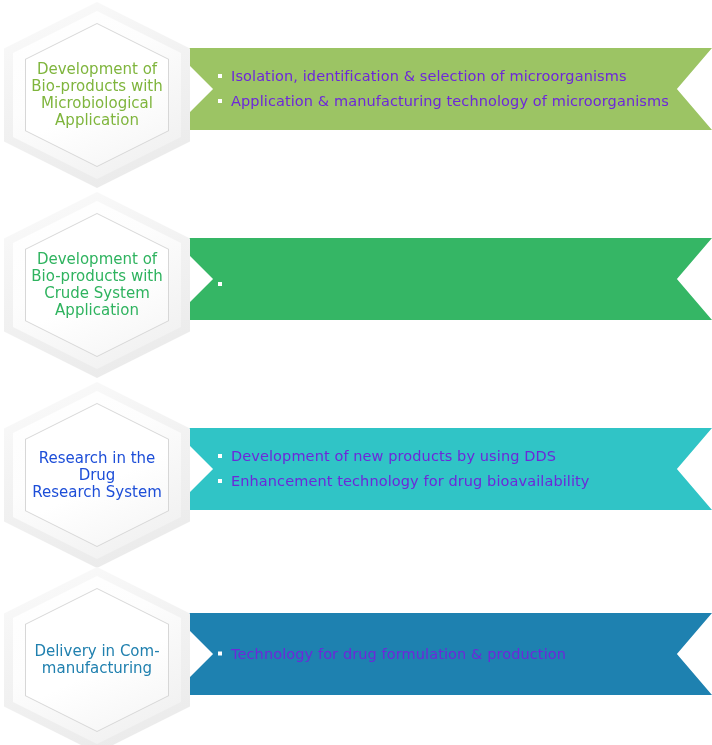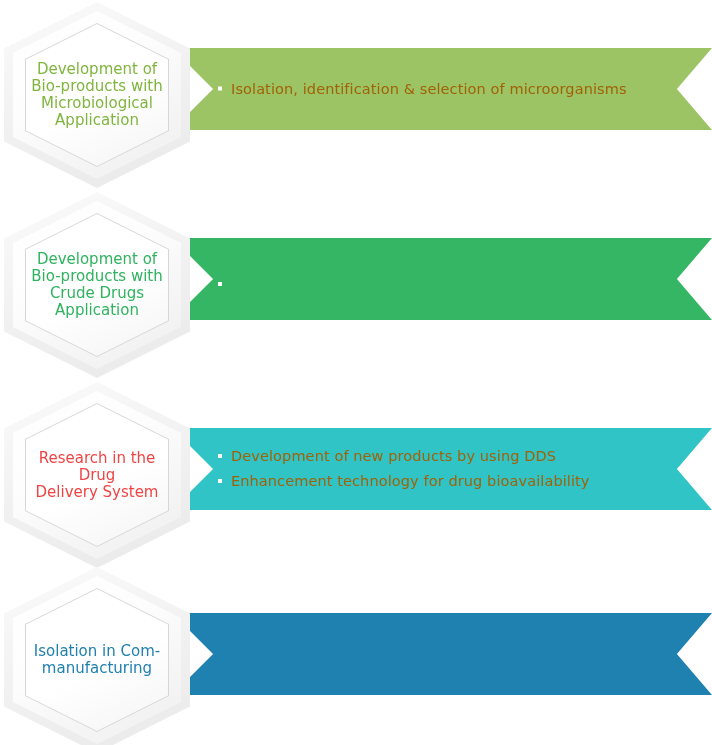--- a/index.html
+++ b/index.html
@@ -77,21 +77,21 @@
     top: 50%;
     transform: translateY(-50%);
     margin: 0;
     padding: 0;
     list-style: none;
   }
 
   .bullets li {
     display: flex;
     align-items: flex-start;
-    color: #a16207;
+    color: #6d28d9;
     font-size: 14.5px;
     line-height: 25px;
     white-space: nowrap;
     letter-spacing: 0.1px;
   }
 
   .bullets li .sq {
     display: inline-block;
     width: 4px;
     height: 4px;
@@ -172,20 +172,24 @@
 
 <div class="row" style="top: 0px;">
       <div class="banner-wrap">
         <div class="banner-shadow"></div>
         <div class="banner" style="background: rgb(156, 196, 100);"></div>
         <ul class="bullets">
           <li>
             <span class="sq"></span>
             <span>Isolation, identification &amp; selection of microorganisms</span>
           </li>
+          <li>
+            <span class="sq"></span>
+            <span>Application &amp; manufacturing technology of microorganisms</span>
+          </li>
         </ul>
       </div>
       <div class="hex-stack">
         <div class="hexshape hex-dropshadow"></div>
         <div class="hexshape hex-halo"></div>
         <div class="hexshape hex-mid"></div>
         <div class="hexshape hex-inner-border"></div>
         <div class="hexshape hex-inner"></div>
         <div class="hex-label" style="color: rgb(127, 181, 61);">
           <div>
@@ -210,21 +214,21 @@
       <div class="hex-stack">
         <div class="hexshape hex-dropshadow"></div>
         <div class="hexshape hex-halo"></div>
         <div class="hexshape hex-mid"></div>
         <div class="hexshape hex-inner-border"></div>
         <div class="hexshape hex-inner"></div>
         <div class="hex-label" style="color: rgb(47, 179, 95);">
           <div>
             <span>Development of</span>
             <span>Bio-products with</span>
-            <span>Crude Drugs</span>
+            <span>Crude System</span>
             <span>Application</span>
           </div>
         </div>
       </div>
     </div>
     <div class="row" style="top: 380px;">
       <div class="banner-wrap">
         <div class="banner-shadow"></div>
         <div class="banner" style="background: rgb(48, 196, 198);"></div>
         <ul class="bullets">
@@ -237,42 +241,46 @@
             <span>Enhancement technology for drug bioavailability</span>
           </li>
         </ul>
       </div>
       <div class="hex-stack">
         <div class="hexshape hex-dropshadow"></div>
         <div class="hexshape hex-halo"></div>
         <div class="hexshape hex-mid"></div>
         <div class="hexshape hex-inner-border"></div>
         <div class="hexshape hex-inner"></div>
-        <div class="hex-label" style="color: #ef4444;">
+        <div class="hex-label" style="color: #1d4ed8;">
           <div>
             <span>Research in the Drug</span>
-            <span>Delivery System</span>
+            <span>Research System</span>
           </div>
         </div>
       </div>
     </div>
     <div class="row" style="top: 565px;">
       <div class="banner-wrap">
         <div class="banner-shadow"></div>
         <div class="banner" style="background: rgb(30, 129, 176);"></div>
         <ul class="bullets">
+          <li>
+            <span class="sq"></span>
+            <span>Technology for drug formulation &amp; production</span>
+          </li>
         </ul>
       </div>
       <div class="hex-stack">
         <div class="hexshape hex-dropshadow"></div>
         <div class="hexshape hex-halo"></div>
         <div class="hexshape hex-mid"></div>
         <div class="hexshape hex-inner-border"></div>
         <div class="hexshape hex-inner"></div>
         <div class="hex-label" style="color: rgb(32, 128, 175);">
           <div>
-            <span>Isolation in Com-</span>
+            <span>Delivery in Com-</span>
             <span>manufacturing</span>
           </div>
         </div>
       </div>
     </div>
   </div>
 
 </body></html>

